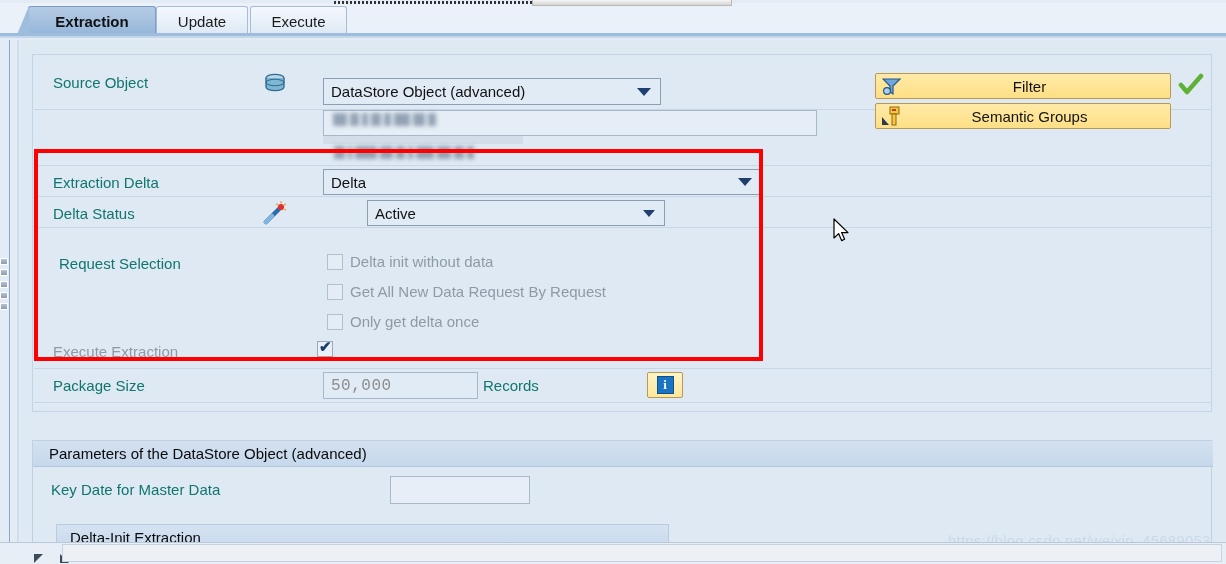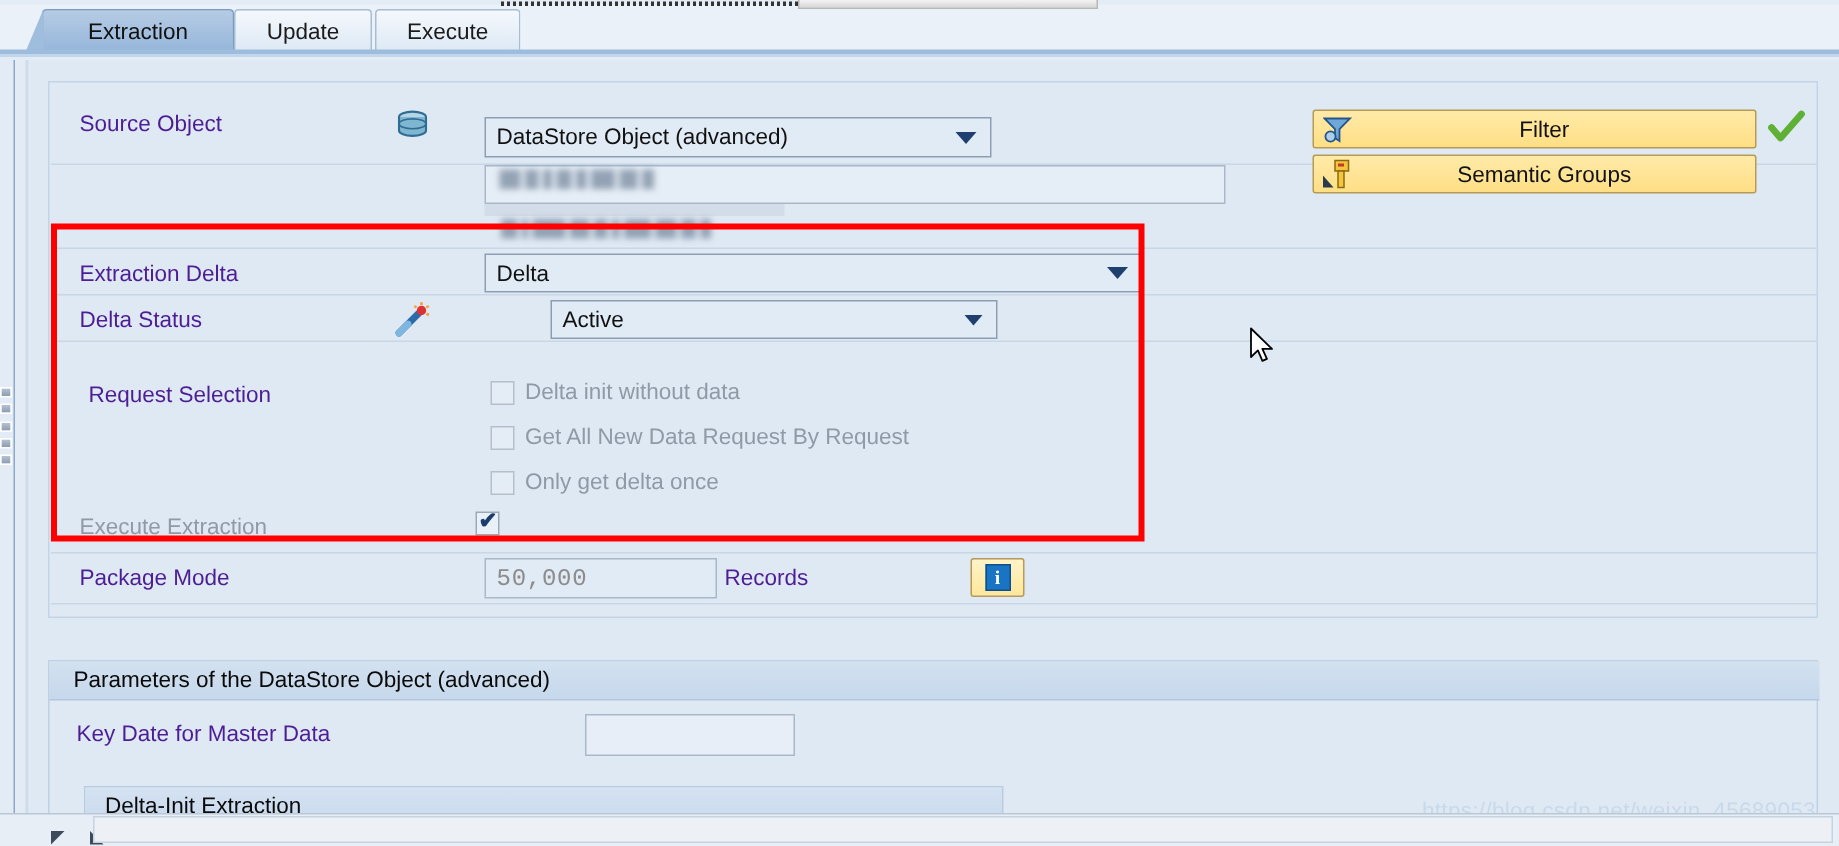--- a/index.html
+++ b/index.html
@@ -43,21 +43,21 @@
     border: 1px solid #a8bcd4;
     border-bottom: none;
     border-radius: 3px 3px 0 0;
     background: linear-gradient(to bottom,#f4f8fc,#dce8f5);
     padding: 0 12px;
   }
   .tab.active {
     background: linear-gradient(to bottom,#b6cbe4,#93b5da);
     border-color: #7b9dc4;
     color: #111;
-    font-weight: 400;
+    font-weight: 700;
   }
   .tab.skew-l::before {
     content: ""; position: absolute; left: -13px; top: -1px;
     width: 0; height: 0;
     border-bottom: 31px solid #9fbddd;
     border-left: 13px solid transparent;
   }
   .tab-extraction { left: 28px; width: 128px; }
   .tab-update { left: 156px; width: 92px; }
   .tab-execute { left: 250px; width: 97px; }
@@ -100,21 +100,21 @@
   .groupbox {
     position: absolute; left: 12px; top: 14px;
     width: 1180px; height: 358px;
     border: 1px solid #c4d4e6;
     background: #dfe9f3;
   }
 
   
   .lbl {
     position: absolute;
-    font-size: 15px; color: #4c1d95;
+    font-size: 15px; color: #0f766e;
     white-space: nowrap;
   }
   .lbl.dim { color: #8e9aa6; }
 
   .rowline {
     position: absolute; height: 1px; background: #c8d6e5;
   }
 
   .fieldbox {
     position: absolute;
@@ -434,21 +434,21 @@
         <span class="cbox dim"></span>
         <span class="cblabel">Only get delta once</span>
       </div>
 
       <div class="lbl dim" style="left:20px; top:288px;">Execute Extraction</div>
       <div class="cbrow" style="left:284px; top:286px;">
         <span class="cbox checked"></span>
       </div>
       <div class="rowline" style="left:1px; top:313px; width:1178px;"></div>
 
-      <div class="lbl" style="left:20px; top:322px;">Package Mode</div>
+      <div class="lbl" style="left:20px; top:322px;">Package Size</div>
       <div class="fieldbox" style="left:290px; top:317px; width:155px; height:27px;">
         <span class="txt" style="font-family:'Liberation Mono',monospace; color:#8c8c8c; font-size:16px; letter-spacing:.5px;">50,000</span>
       </div>
       <div class="lbl" style="left:450px; top:322px;">Records</div>
       <div class="infobtn" style="left:614px; top:317px;">
         <span class="ii">i</span>
       </div>
       <div class="rowline" style="left:1px; top:347px; width:1178px;"></div>
 
     </div>

